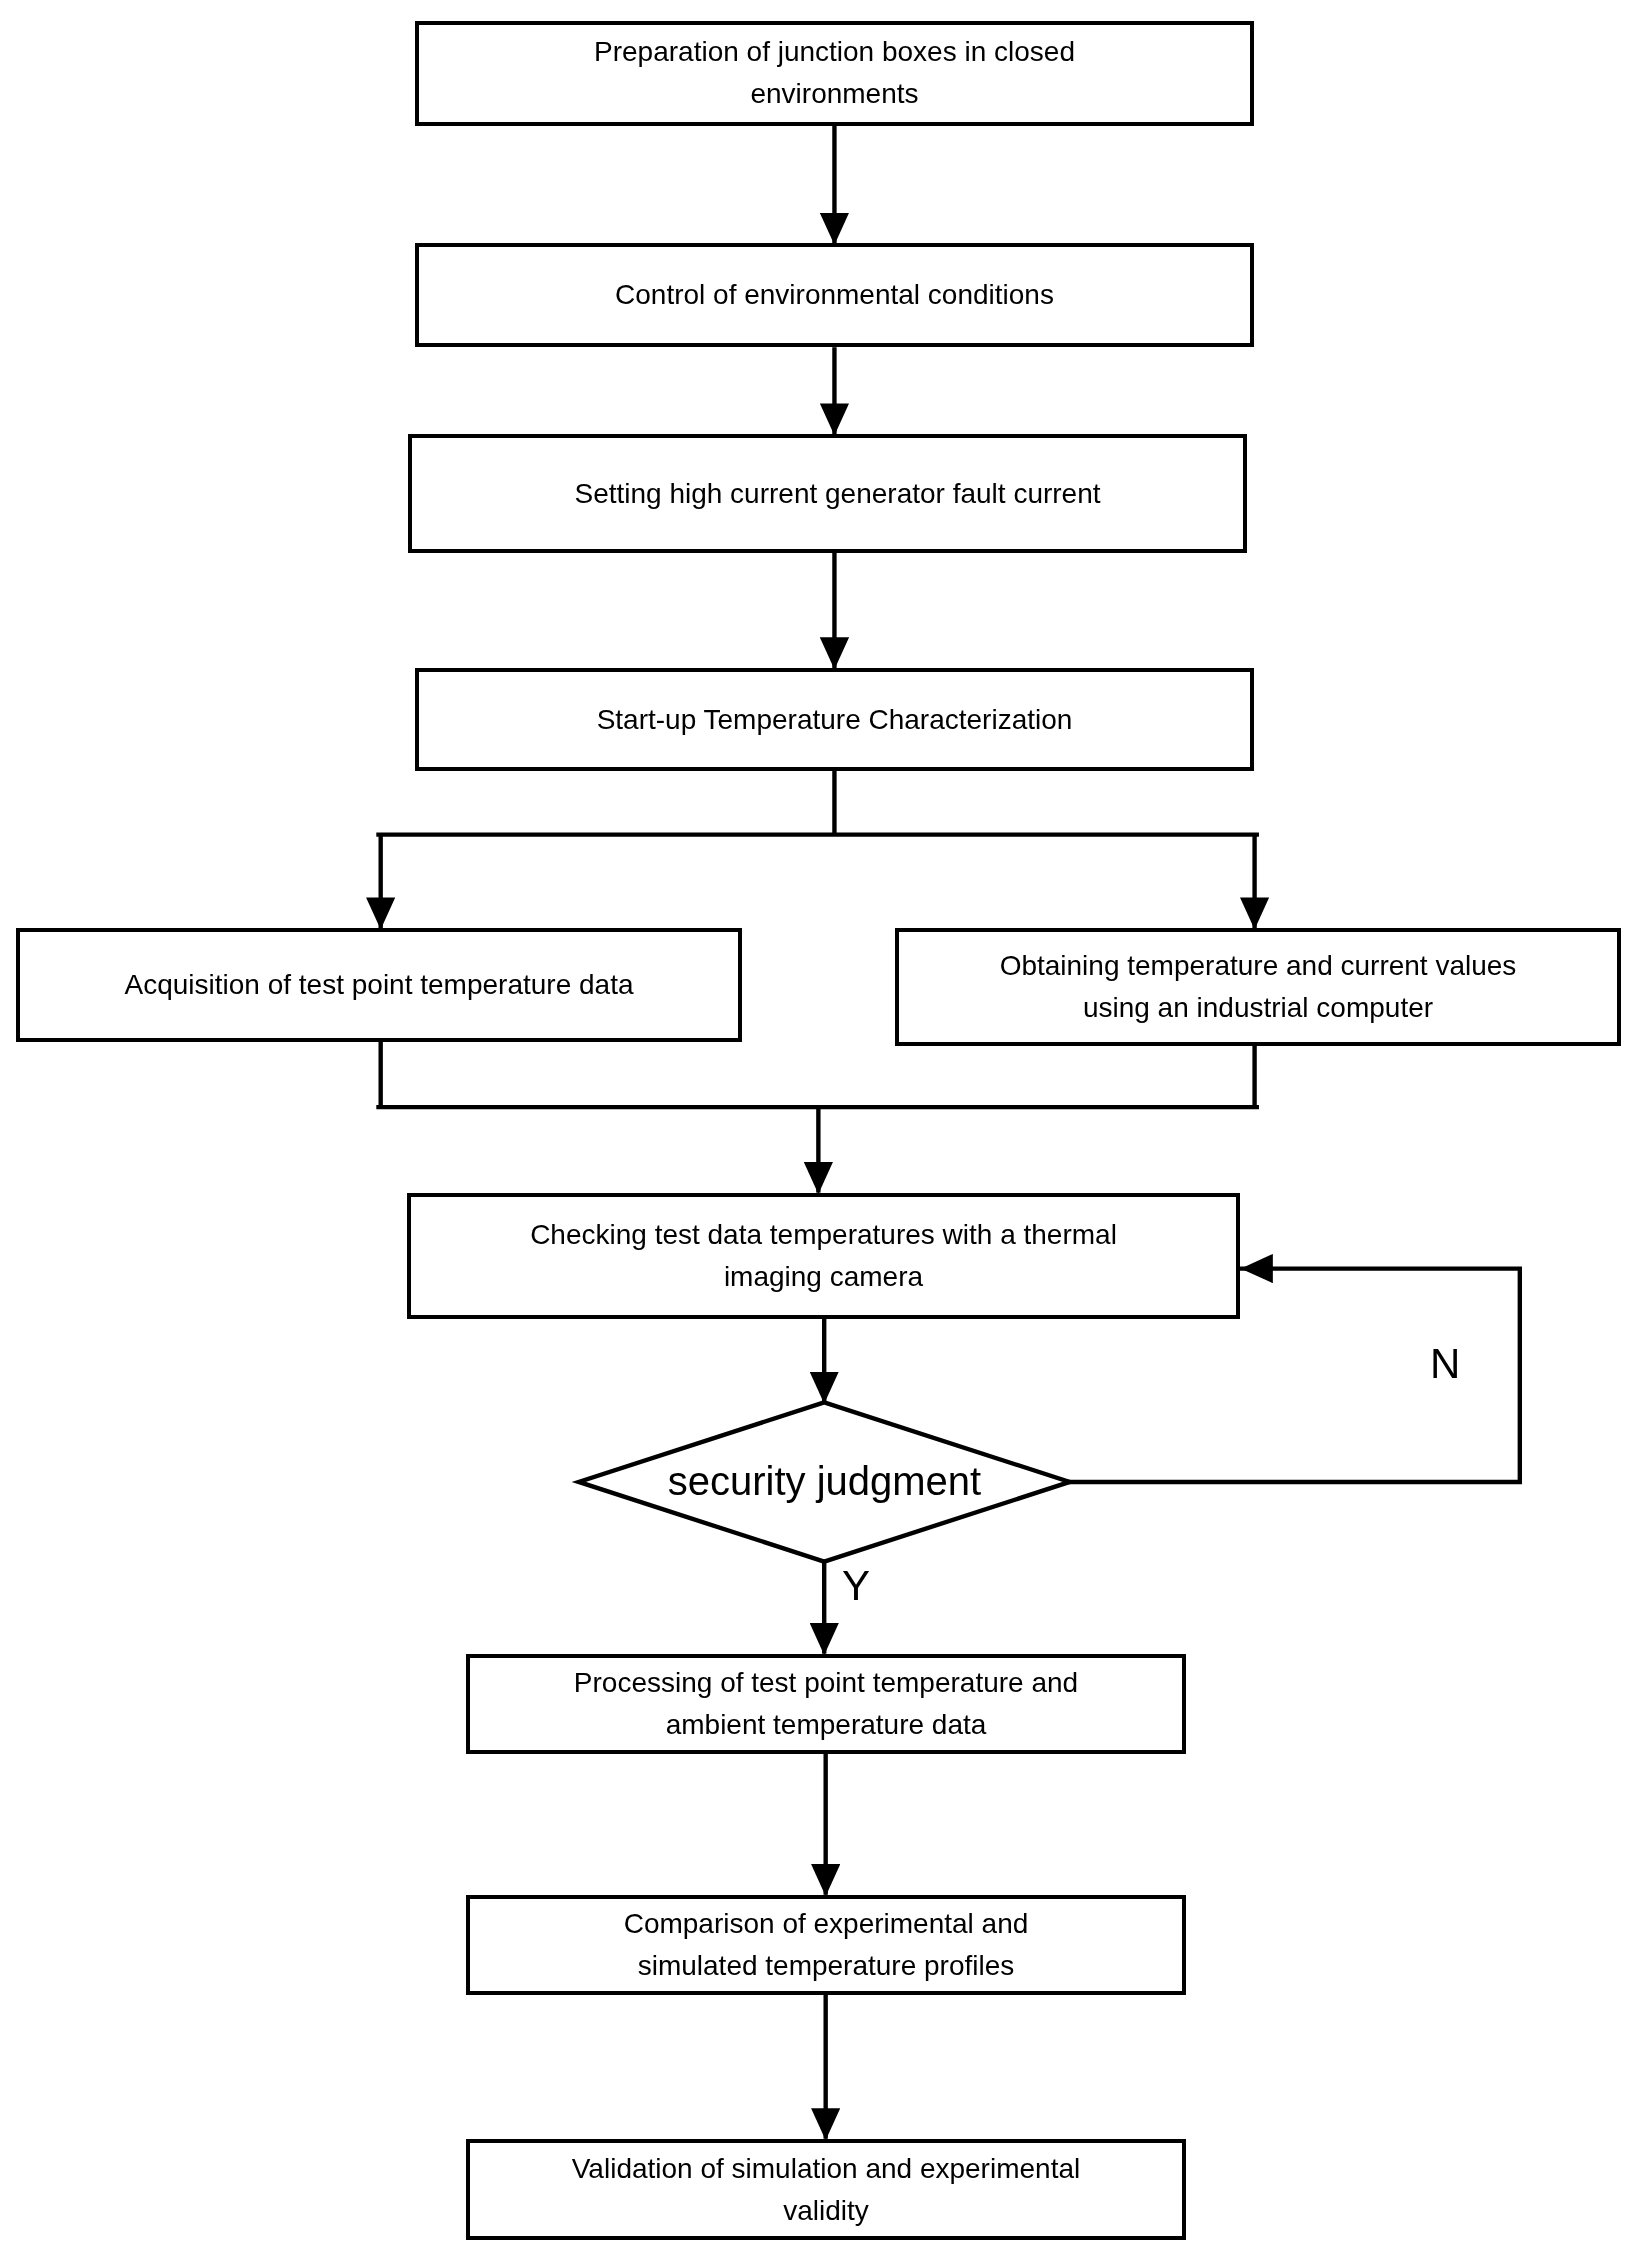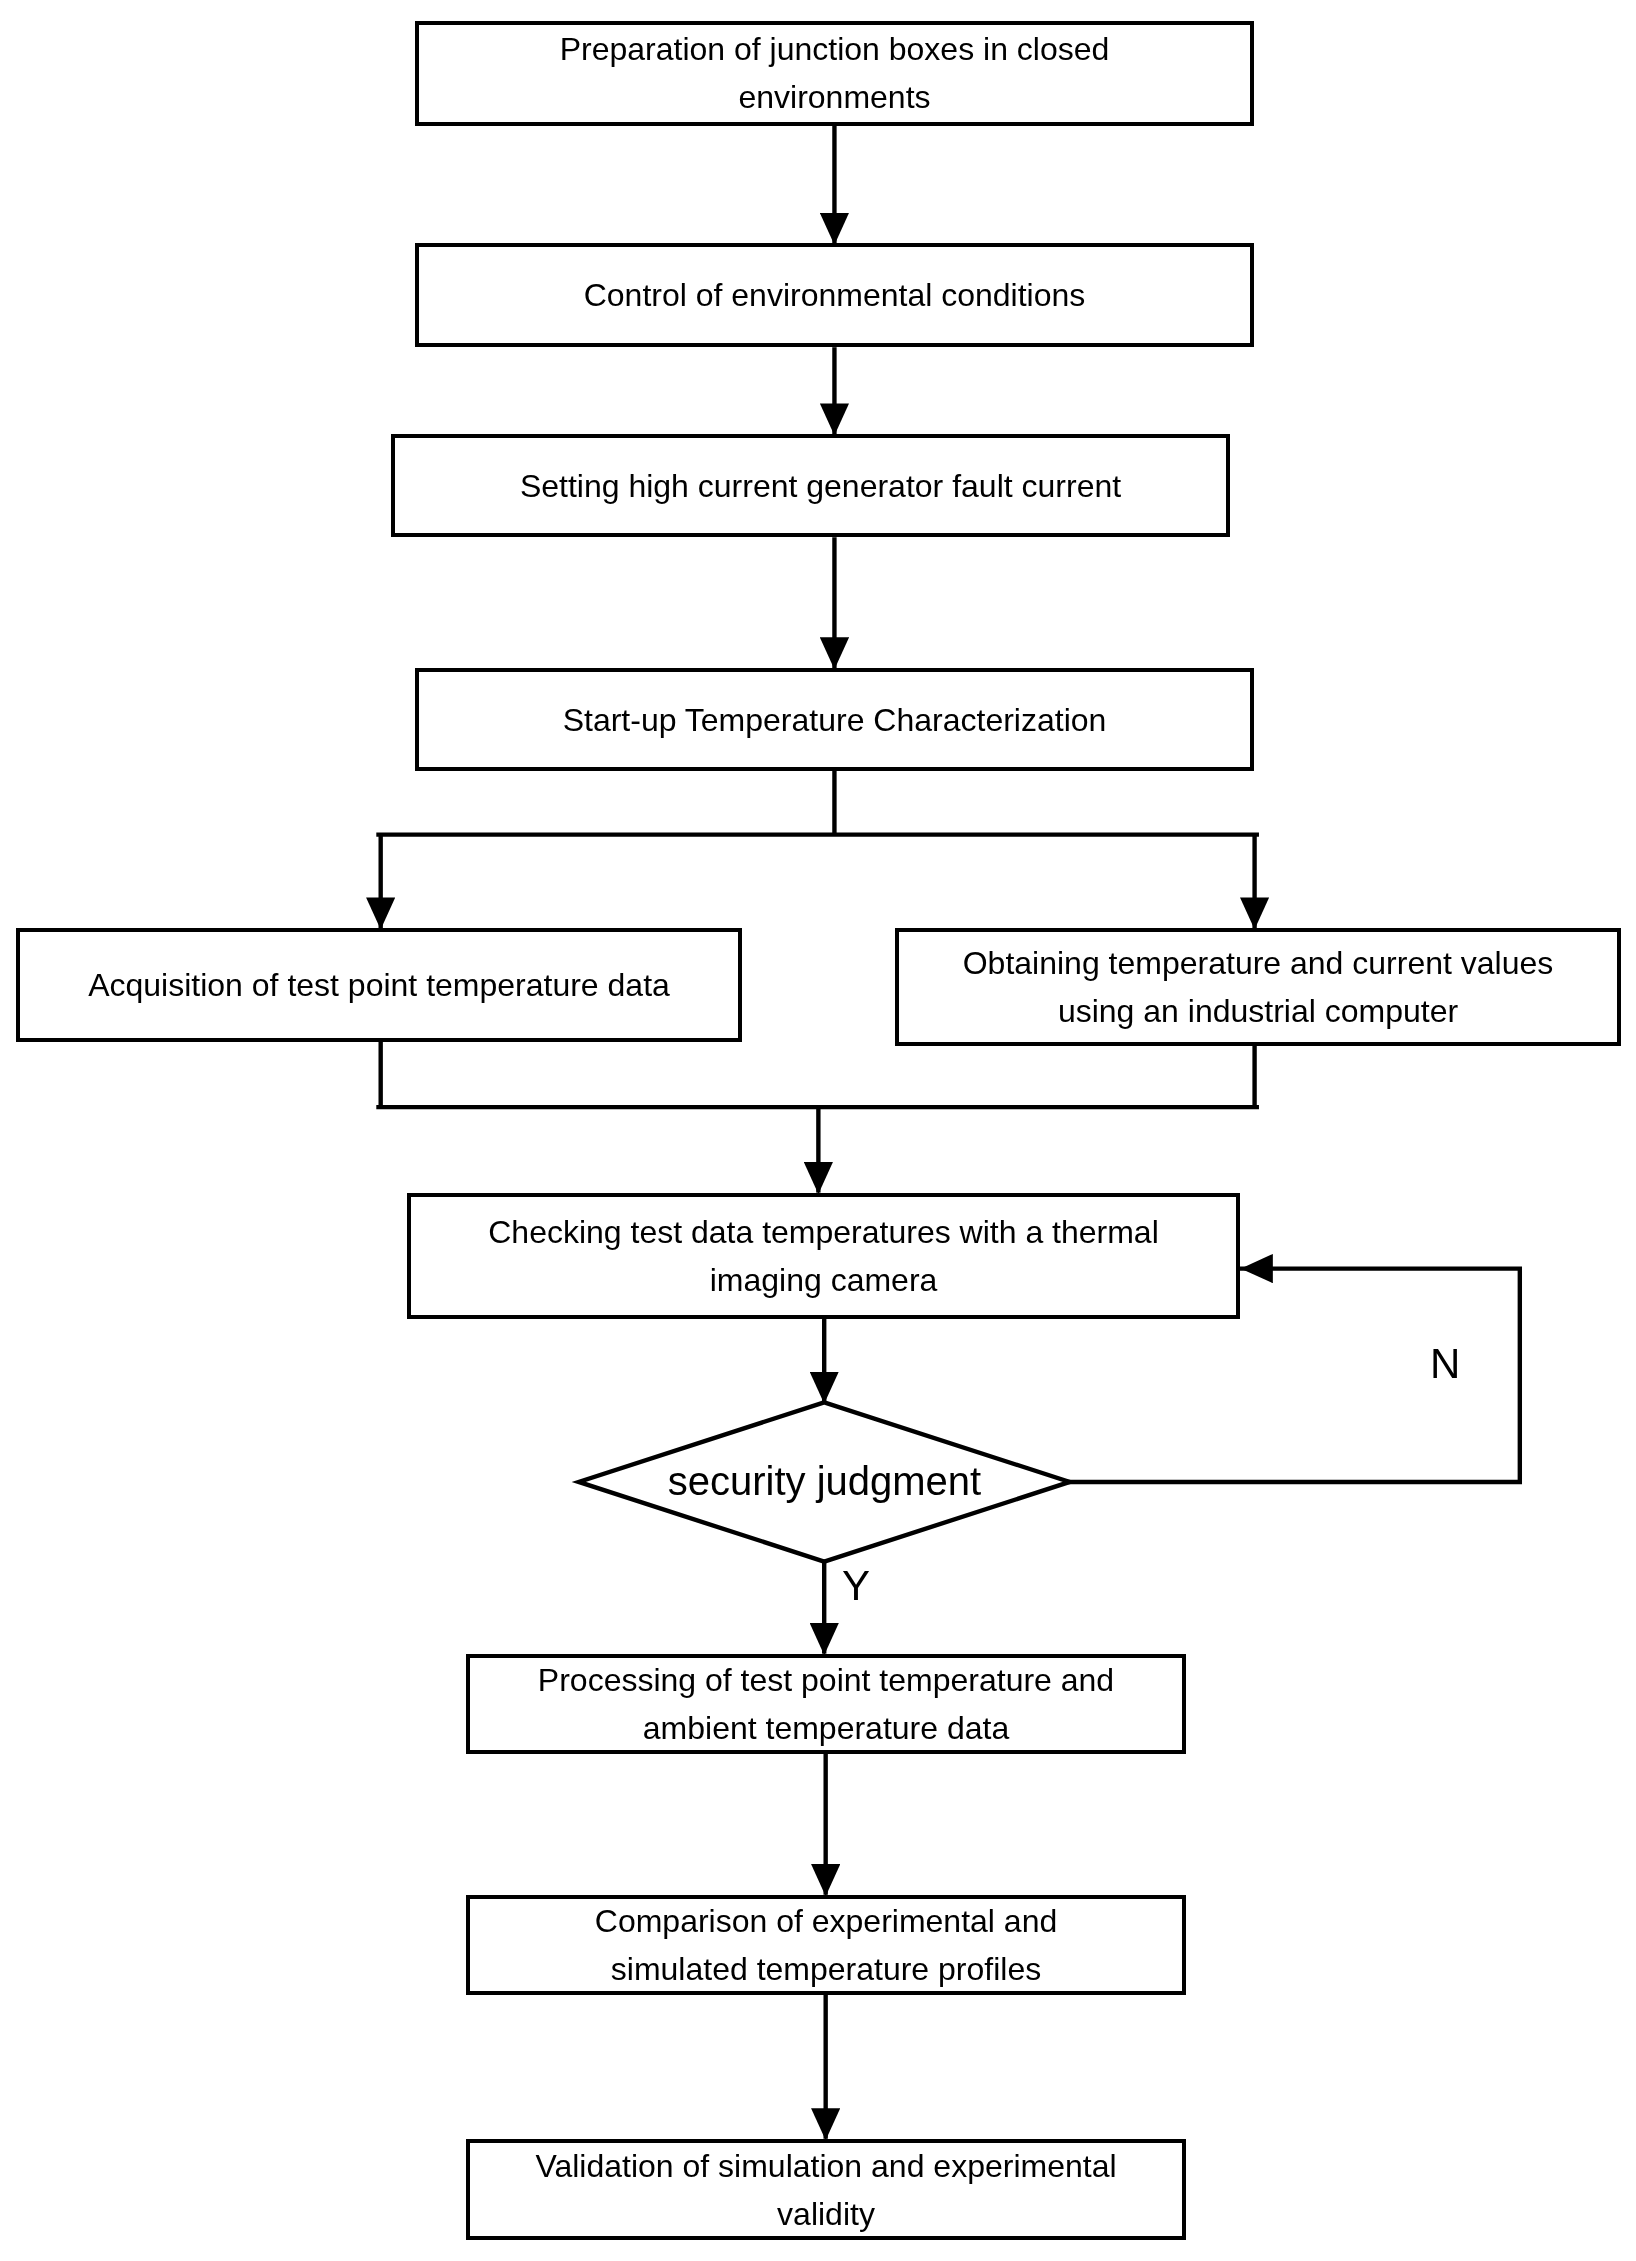--- a/index.html
+++ b/index.html
@@ -27,28 +27,28 @@
     box-sizing: border-box;
     border: 4.4px solid #000000;
     background: #ffffff;
     display: flex;
     align-items: center;
     justify-content: center;
     text-align: center;
   }
   .node-label {
     width: 100%;
-    font-size: 32px;
+    font-size: 28px;
     line-height: 1.5;
     white-space: pre-line;
   }
   
   .n-prep        { left:  415px; top:   20.5px; width: 839px; height: 105px; }
   .n-control     { left:  415px; top:  243px; width: 839px; height: 104px; }
-  .n-setting     { left:  391px; top:  434px; width: 839px; height: 103px; padding-left: 20px; }
+  .n-setting     { left:  408px; top:  434px; width: 839px; height: 119px; padding-left: 20px; }
   .n-startup     { left:  415px; top:  668px; width: 839px; height: 103px; justify-content: flex-end; }
   .n-acquisition { left:   16px; top: 928px; width:  726px; height: 114px; }
   .n-obtaining   { left: 895px; top: 928px; width:  726px; height: 118px; }
   .n-checking    { left:  407px; top: 1193px; width: 833px; height: 126px; }
   .n-processing  { left:  466px; top: 1654px; width:  720px; height: 100px; }
   .n-comparison  { left:  466px; top: 1895px; width:  720px; height: 100px; }
   .n-validation  { left:  466px; top: 2139px; width:  720px; height: 101px; }
 
   .decision-label {
     position: absolute;

